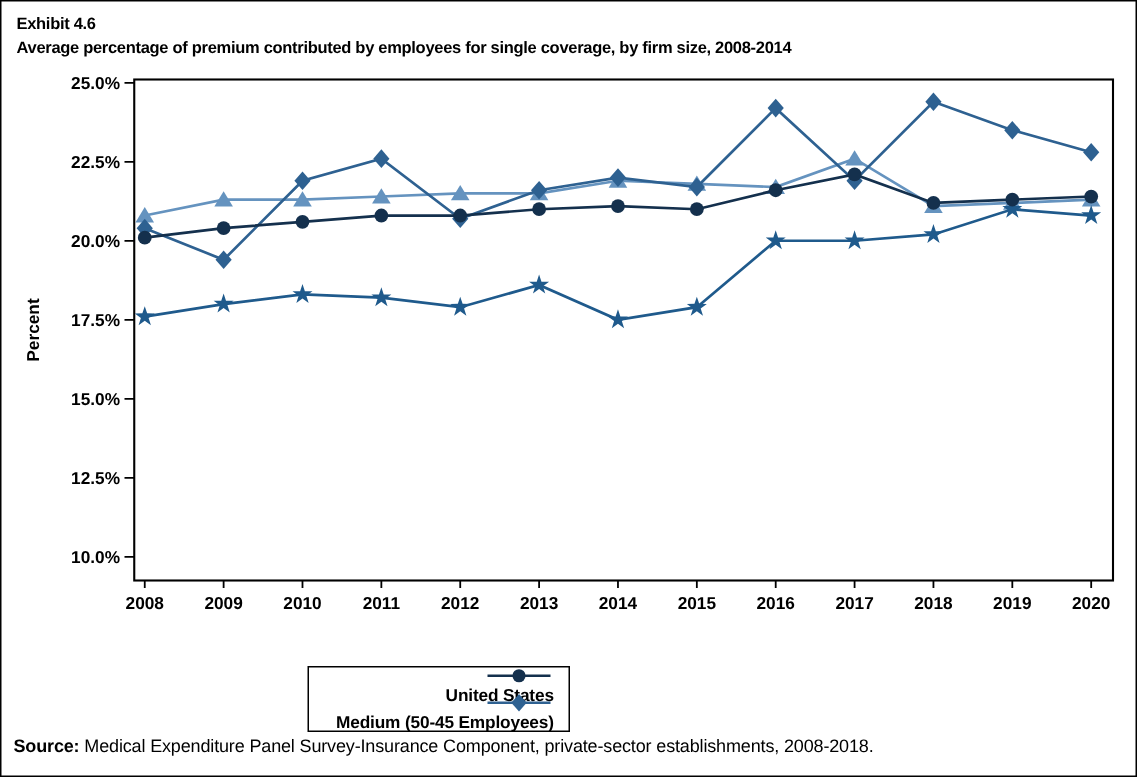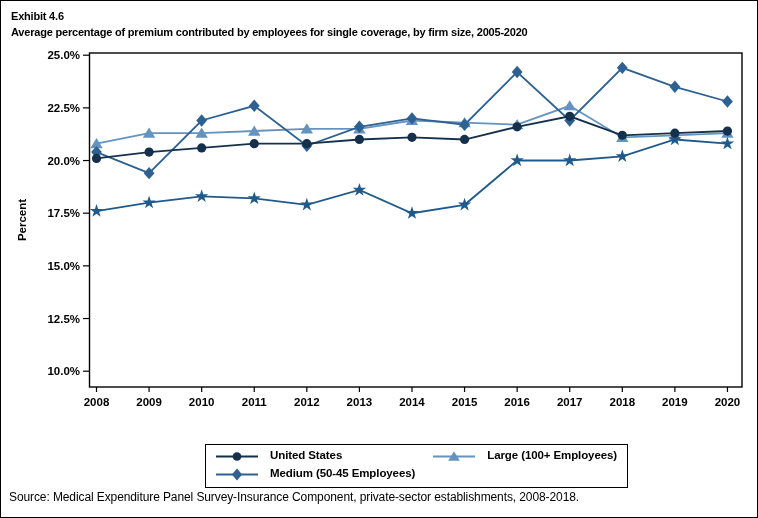--- a/index.html
+++ b/index.html
@@ -10,33 +10,33 @@
   }
   #titles{position:absolute;left:10px;top:7px;line-height:16px;}
   .exhibit,.title{font-size:11px;font-weight:bold;letter-spacing:-0.2px;}
   #chart-svg{position:absolute;left:0;top:0;}
   #legend{
     position:absolute;left:204px;top:443px;border:1px solid #000;background:#fff;
     display:grid;grid-template-rows:17px 17px;grid-auto-flow:column;
     grid-auto-columns:max-content;column-gap:16px;row-gap:1px;
     padding:3px 10px 4px 8px;align-items:center;
   }
-  .legend-item{display:flex;align-items:flex-start;white-space:nowrap;}
+  .legend-item{display:flex;align-items:flex-end;white-space:nowrap;flex-direction:column;}
   .legend-item svg{flex:0 0 auto;}
   .legend-label{font-size:11.5px;font-weight:bold;margin-left:10px;letter-spacing:-0.1px;}
   #source{position:absolute;left:8px;top:489px;font-size:12px;letter-spacing:-0.1px;}
-  #source .b{font-weight:normal;}
+  #source .b{font-weight:bold;}
 </style>
 </head>
 <body>
 
 <div id="frame">
   <div id="titles">
     <div class="exhibit">Exhibit 4.6</div>
-    <div class="title">Average percentage of premium contributed by employees for single coverage, by firm size, 2005-2020</div>
+    <div class="title">Average percentage of premium contributed by employees for single coverage, by firm size, 2008-2014</div>
   </div>
 
   <svg id="chart-svg" width="758" height="438" viewBox="0 0 758 438">
       <rect x="88.5" y="52" width="652.5" height="334" fill="none" stroke="#000000" stroke-width="1.4"></rect>
       <line x1="82" y1="54.2" x2="88.5" y2="54.2" stroke="#000000" stroke-width="1.2"></line>
       <text x="79" y="58.2" text-anchor="end" font-size="11.5" font-weight="bold" fill="#000000">25.0%</text>
       <line x1="82" y1="106.86500000000001" x2="88.5" y2="106.86500000000001" stroke="#000000" stroke-width="1.2"></line>
       <text x="79" y="110.86500000000001" text-anchor="end" font-size="11.5" font-weight="bold" fill="#000000">22.5%</text>
       <line x1="82" y1="159.53" x2="88.5" y2="159.53" stroke="#000000" stroke-width="1.2"></line>
       <text x="79" y="163.53" text-anchor="end" font-size="11.5" font-weight="bold" fill="#000000">20.0%</text>
@@ -149,25 +149,18 @@
         </svg>
         <span class="legend-label">United States</span>
       </div>
       <div class="legend-item">
         <svg width="46" height="15">
           <line x1="2" y1="7.5" x2="44" y2="7.5" stroke="#2e6191" stroke-width="1.8"></line>
           <polygon points="23,1.6100000000000003 28.13,7.5 23,13.39 17.87,7.5" fill="#2e6191"></polygon>
         </svg>
         <span class="legend-label">Medium (50-45 Employees)</span>
       </div>
-      <div class="legend-item">
-        <svg width="46" height="15">
-          <line x1="2" y1="7.5" x2="44" y2="7.5" stroke="#6593bf" stroke-width="1.8"></line>
-          <polygon points="23,2.1800000000000006 28.89,11.87 17.11,11.87" fill="#6593bf"></polygon>
-        </svg>
-        <span class="legend-label">Large (100+ Employees)</span>
-      </div>
     </div>
 
   <div id="source">
     <span class="b">Source:</span><span> Medical Expenditure Panel Survey-Insurance Component, private-sector establishments, 2008-2018.</span>
   </div>
 </div>
 
 </body></html>

